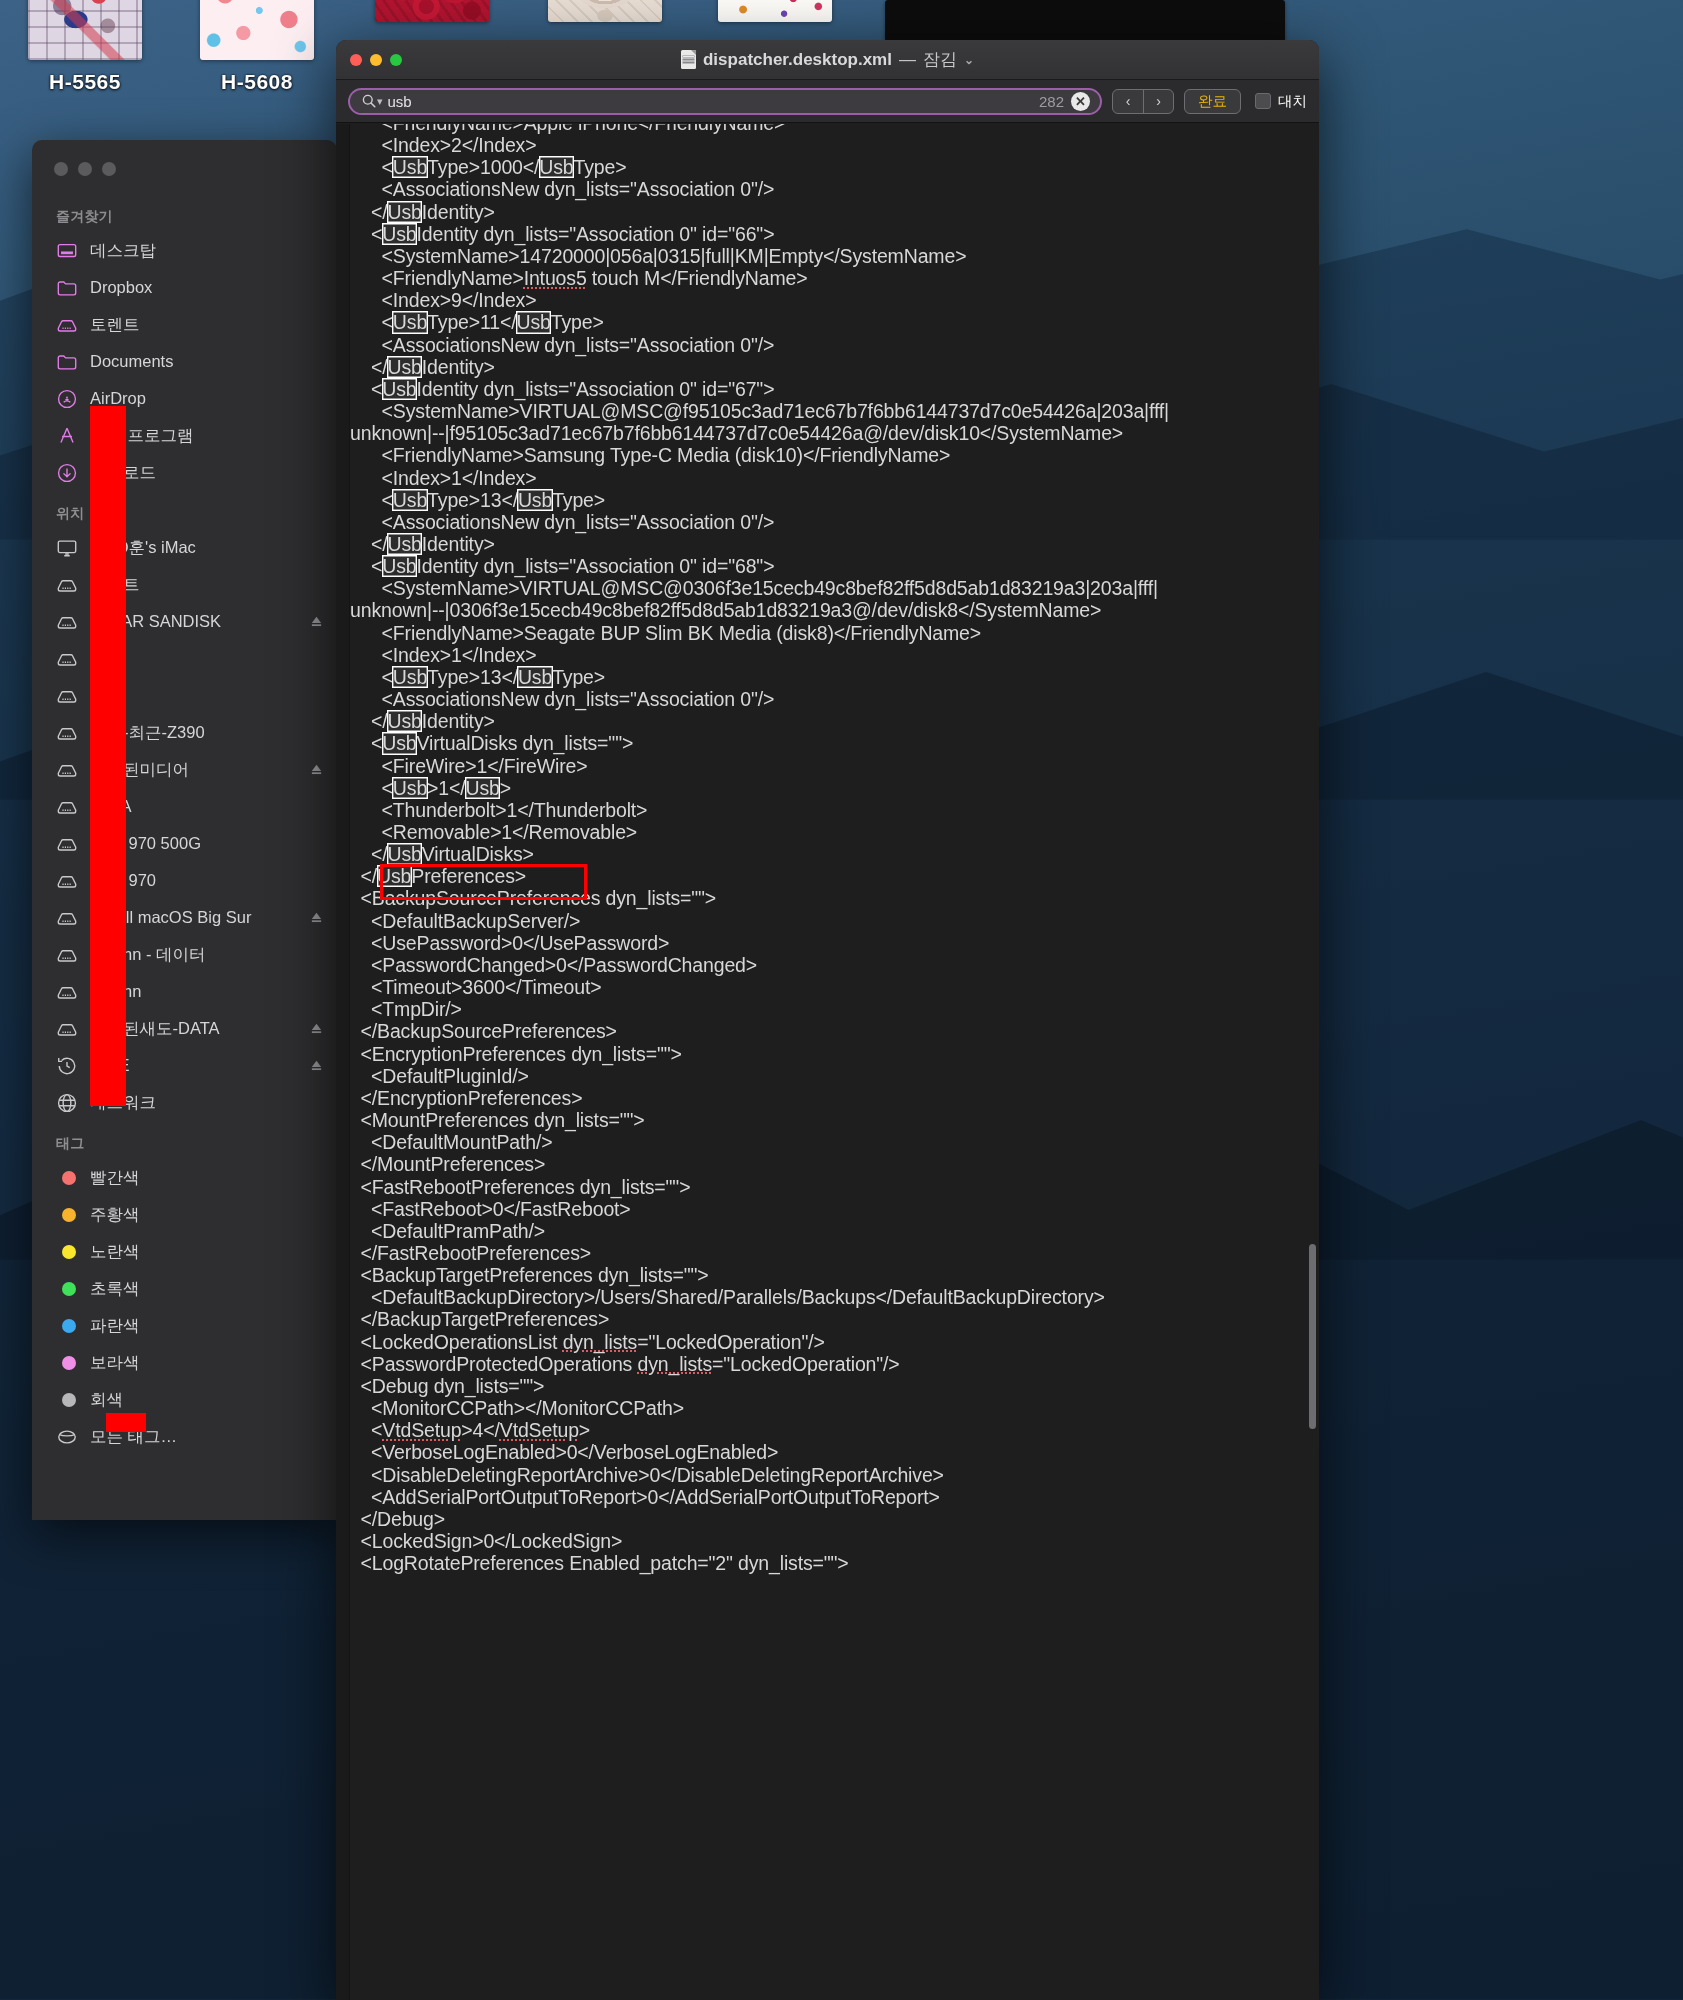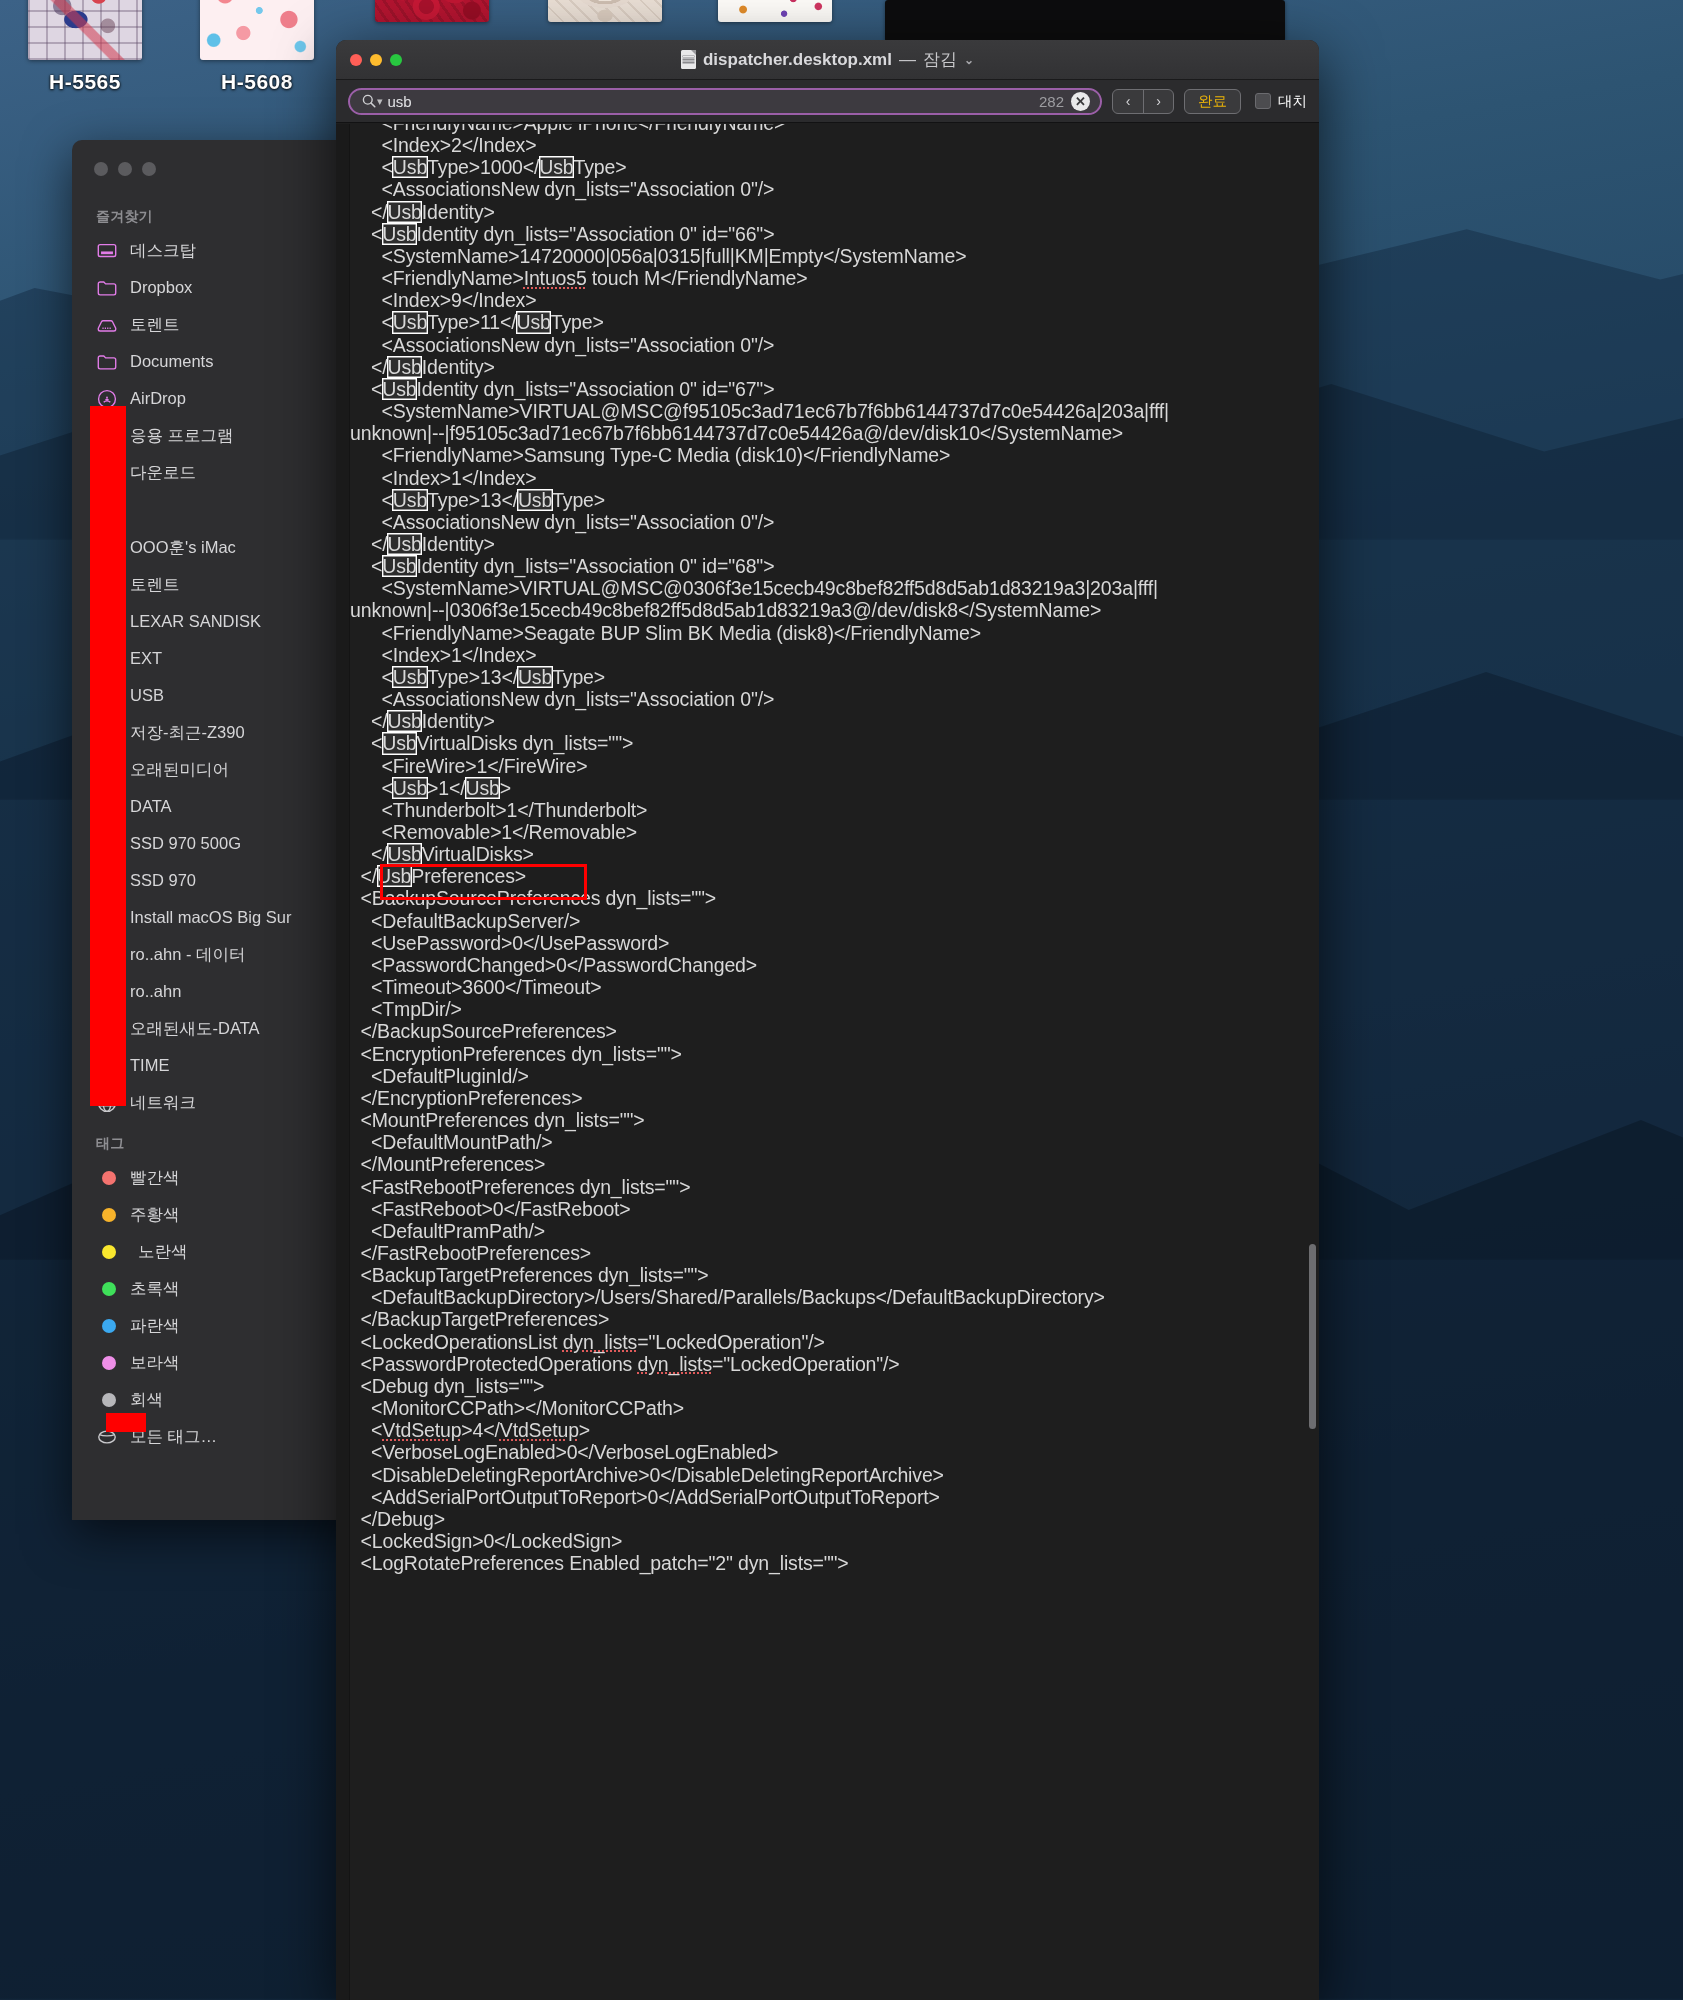--- a/index.html
+++ b/index.html
@@ -110,21 +110,20 @@
 
   
   #finder {
     position: absolute;
     left: 32px; top: 140px;
     width: 305px; height: 1380px;
     background: #2e2e30;
     border-radius: 10px 10px 0 0;
     box-shadow: 0 14px 48px rgba(0,0,0,.6);
     overflow: hidden;
-    margin-left: 40px;
   }
   #finder .traffic { display:flex; gap:10px; padding: 22px 0 0 22px; }
   #finder .traffic span {
     width:14px; height:14px; border-radius:50%;
     background:#5b5b5e;
   }
   #finder .sb { padding: 18px 0 0 0; }
   .sb-group-title {
     color:#8e8e92; font-size:14px; font-weight:700;
     padding: 14px 0 6px 24px; letter-spacing:.2px;
@@ -513,21 +512,21 @@
       </div>
       <div class="sb-group-title">태그</div>
       <div class="sb-row" style="padding-left: 26px; gap: 14px;">
         <span class="tag-dot" style="background: rgb(244, 115, 111);"></span>
         <span class="lbl">빨간색</span>
       </div>
       <div class="sb-row" style="padding-left: 26px; gap: 14px;">
         <span class="tag-dot" style="background: rgb(247, 179, 43);"></span>
         <span class="lbl">주황색</span>
       </div>
-      <div class="sb-row" style="padding-left: 26px; gap: 22px;">
+      <div class="sb-row" style="padding-left: 26px; gap: 14px;">
         <span class="tag-dot" style="background: rgb(249, 231, 46);"></span>
         <span class="lbl">노란색</span>
       </div>
       <div class="sb-row" style="padding-left: 26px; gap: 14px;">
         <span class="tag-dot" style="background: rgb(63, 224, 90);"></span>
         <span class="lbl">초록색</span>
       </div>
       <div class="sb-row" style="padding-left: 26px; gap: 14px;">
         <span class="tag-dot" style="background: rgb(59, 169, 240);"></span>
         <span class="lbl">파란색</span>

